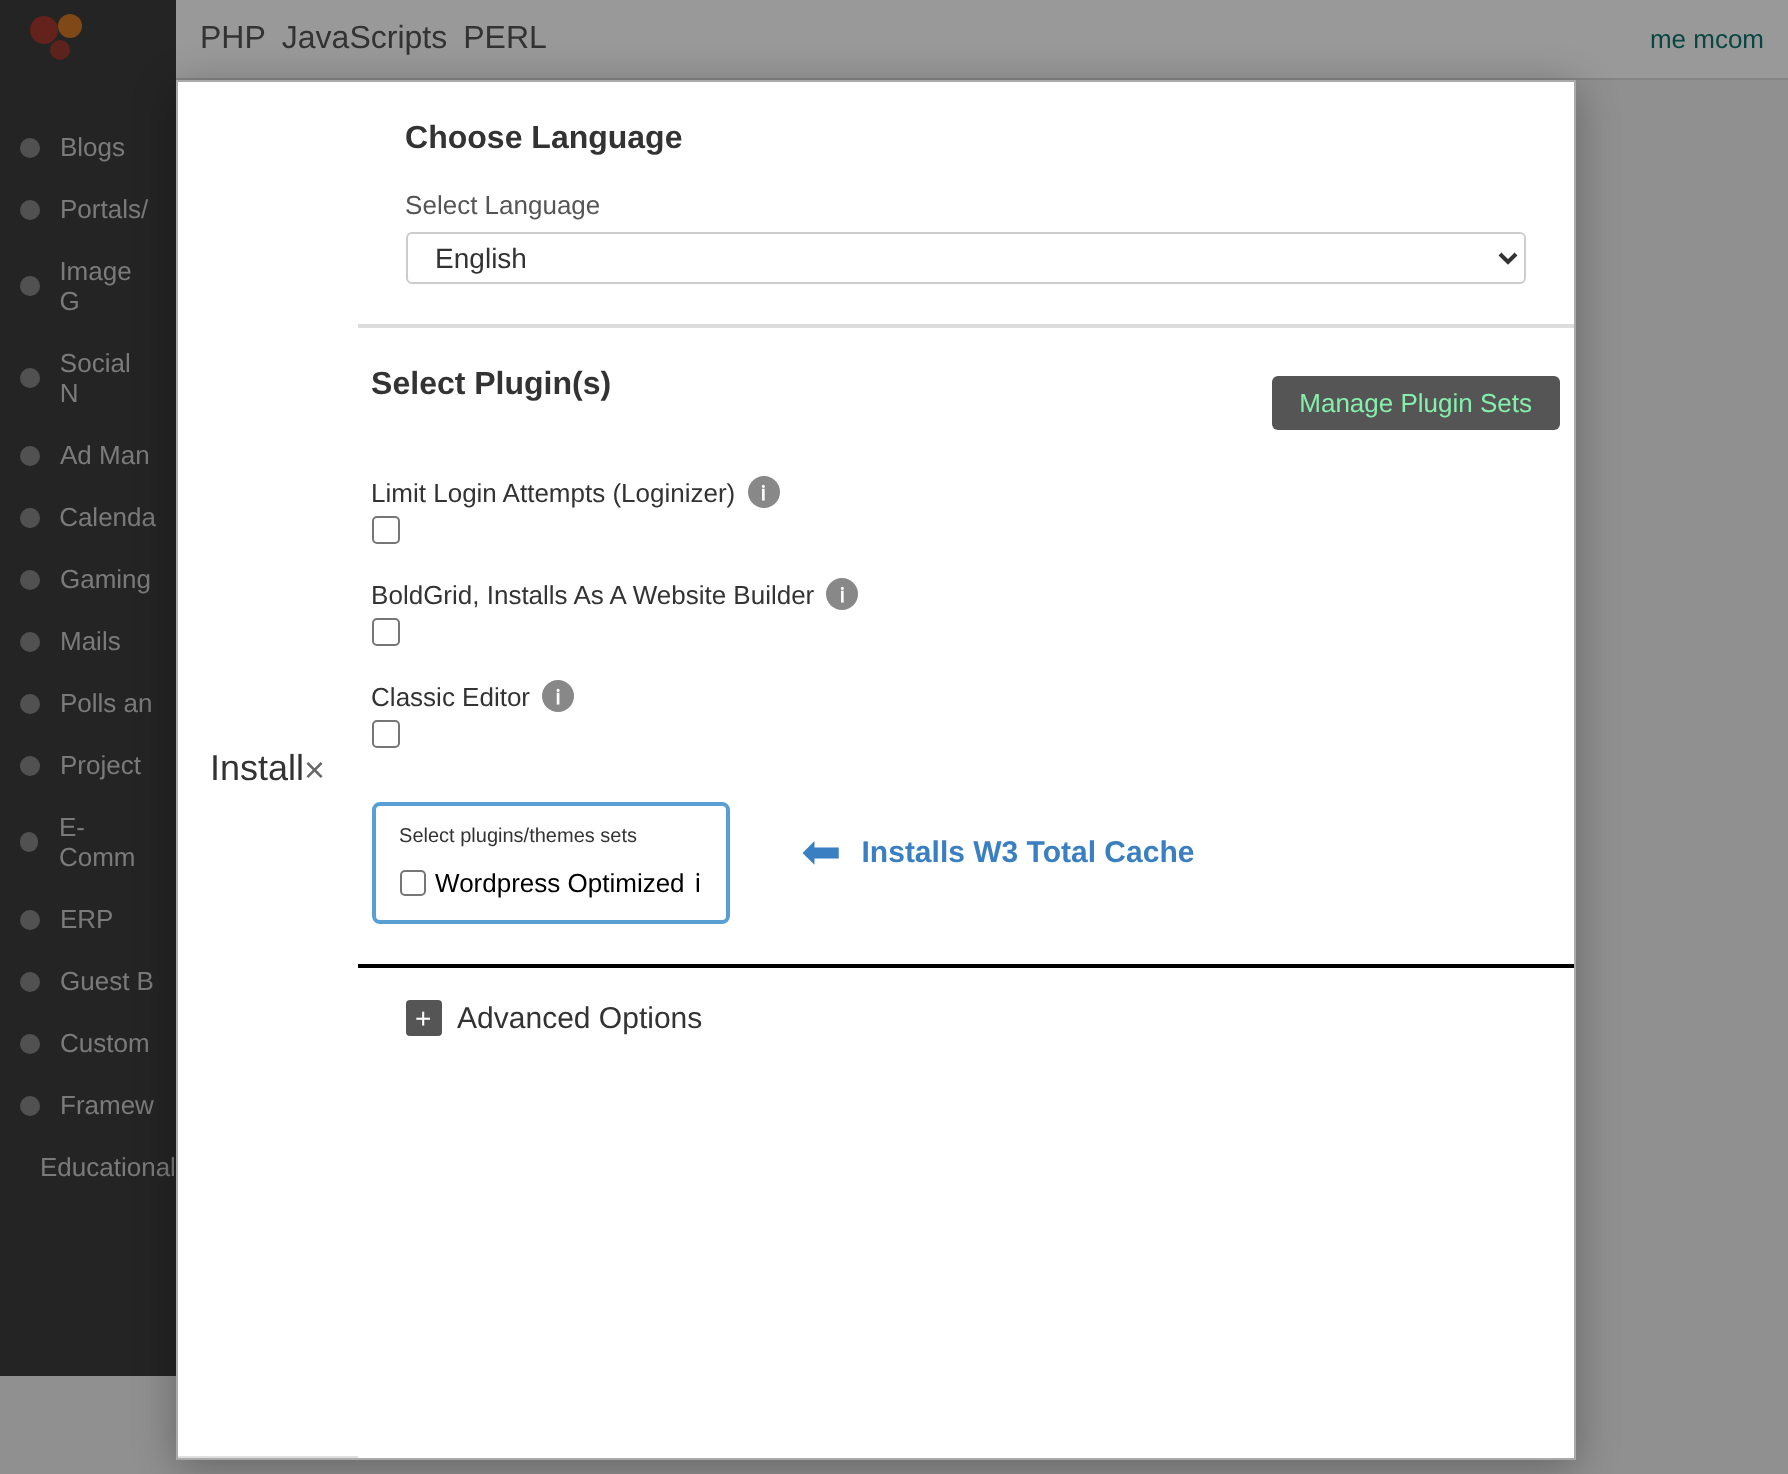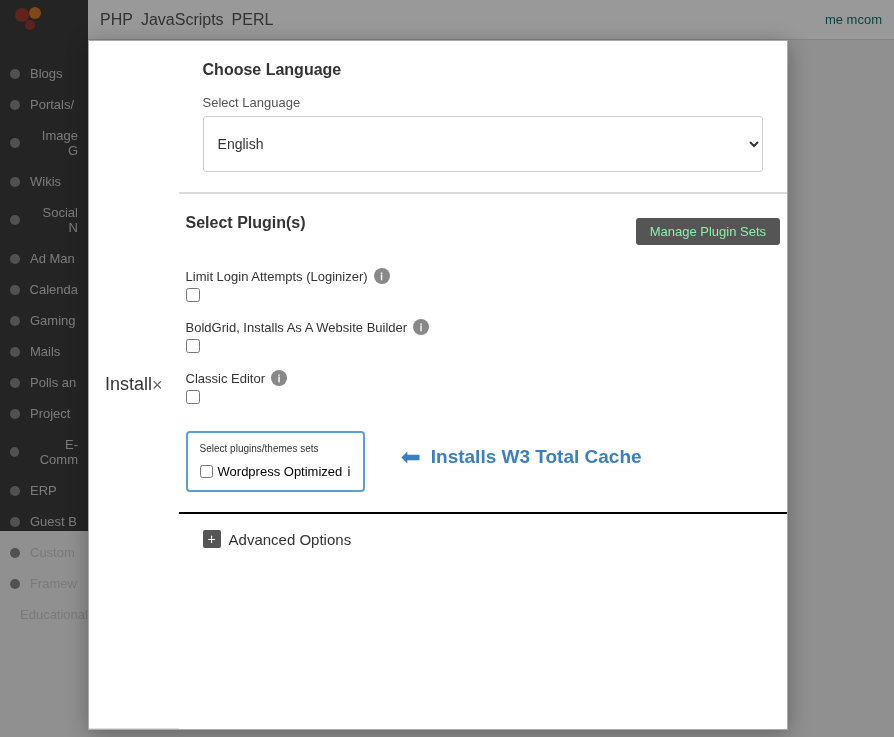--- a/index.html
+++ b/index.html
@@ -11,24 +11,23 @@
       height: 737px;
       overflow: hidden;
       position: relative;
     }
 
     
     .bg-sidebar {
       position: absolute;
       left: 0; top: 0;
       width: 88px;
-      height: 531px;
+      height: 688px;
       background: #3d3d3d;
       z-index: 1;
-      text-align: right;
     }
     .bg-sidebar-logo {
       width: 70px;
       height: 50px;
       display: flex;
       align-items: center;
       justify-content: center;
       padding: 8px;
     }
     .sidebar-nav-item {
@@ -136,21 +135,21 @@
     }
 
     .field-label {
       font-size: 13px;
       color: #555;
       margin-bottom: 6px;
     }
 
     .select-field {
       width: 100%;
-      padding: 18px 10px;
+      padding: 3px 10px;
       border: 1px solid #ccc;
       border-radius: 3px;
       font-size: 14px;
       color: #333;
       background: #fff;
       appearance: auto;
     }
 
     
     .plugins-section {
@@ -239,21 +238,21 @@
       margin-left: 20px;
     }
 
     .arrow-icon {
       color: #3a7fc1;
       font-size: 24px;
     }
 
     .hint-text {
       color: #3a7fc1;
-      font-size: 19px;
+      font-size: 15px;
       font-weight: bold;
     }
 
     
     .advanced-section {
       padding: 16px 24px;
     }
 
     .advanced-header {
       display: flex;
@@ -324,24 +323,20 @@
       <span class="nav-dot"></span>
       <span>Blogs</span>
     </div>
     <div class="sidebar-nav-item">
       <span class="nav-dot"></span>
       <span>Portals/</span>
     </div>
     <div class="sidebar-nav-item">
       <span class="nav-dot"></span>
       <span>Image G</span>
-    </div>
-    <div class="sidebar-nav-item">
-      <span class="nav-dot"></span>
-      <span>Wikis</span>
     </div>
     <div class="sidebar-nav-item">
       <span class="nav-dot"></span>
       <span>Social N</span>
     </div>
     <div class="sidebar-nav-item">
       <span class="nav-dot"></span>
       <span>Ad Man</span>
     </div>
     <div class="sidebar-nav-item">

